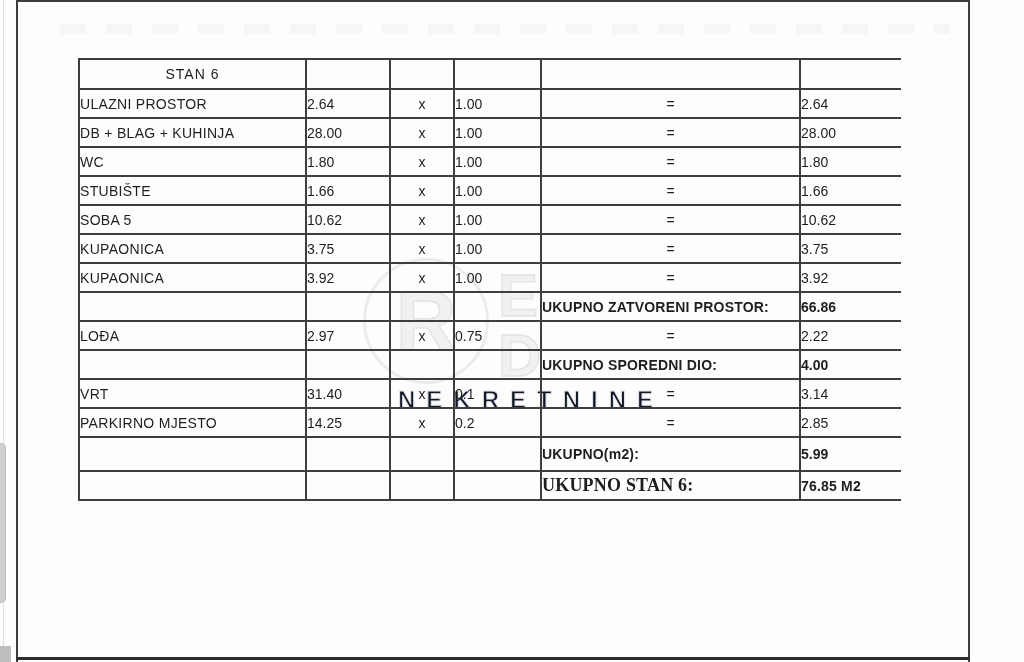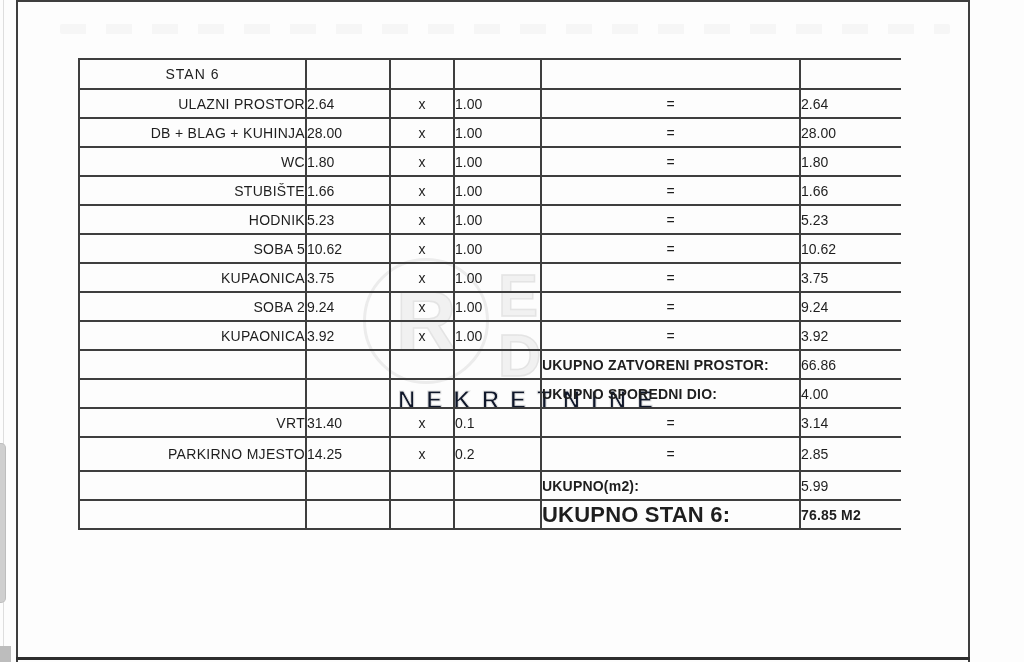--- a/index.html
+++ b/index.html
@@ -73,27 +73,27 @@
     background:transparent;
     overflow:hidden;white-space:nowrap;
   }
   table.area th:last-child,table.area td:last-child{border-right:none;}
   thead tr{height:30px;}
   tbody tr{height:29px;}
   tbody tr:nth-child(13){height:34px;}
   tbody tr:nth-child(16){height:26px;}
   tbody tr:nth-child(17){height:31px;}
   .title-cell{font-weight:normal;text-align:center;letter-spacing:1px;font-size:15px;}
-  td.name{text-align:right;padding-left:13px;letter-spacing:.3px;}
+  td.name{text-align:left;padding-left:13px;letter-spacing:.3px;}
   td.num{text-align:left;}
   td.op{text-align:center;font-size:13px;}
   td.eq{text-align:center;font-size:14px;}
   td.lbl{text-align:left;font-weight:bold;letter-spacing:.2px;font-size:14px;border-radius:9px;}
-  td.totalres{font-weight:normal;margin-top:17px;}
-  td.lbl.grand{font-size:22px;}
+  td.totalres{font-weight:bold;margin-top:17px;}
+  td.lbl.grand{font-size:18px;font-family:Liberation Serif, serif;}
   td.grandres{font-weight:bold;font-size:18px;letter-spacing:.2px;}
 </style>
 </head>
 <body>
 
 <div class="frame frame-left"></div>
 <div class="frame frame-right"></div>
 <div class="frame frame-top"></div>
 <div class="frame frame-bottom"></div>
 <div class="edge-line a"></div>
@@ -156,68 +156,60 @@
       </tr>
       <tr>
         <td class="name">STUBIŠTE</td>
         <td class="num">1.66</td>
         <td class="op">x</td>
         <td class="num">1.00</td>
         <td class="eq">=</td>
         <td class="num">1.66</td>
       </tr>
       <tr>
-        <td class="name">HODNIK</td>
-        <td class="num">5.23</td>
-        <td class="op">x</td>
-        <td class="num">1.00</td>
-        <td class="eq">=</td>
-        <td class="num">5.23</td>
-      </tr>
-      <tr>
         <td class="name">SOBA 5</td>
         <td class="num">10.62</td>
         <td class="op">x</td>
         <td class="num">1.00</td>
         <td class="eq">=</td>
         <td class="num">10.62</td>
       </tr>
       <tr>
         <td class="name">KUPAONICA</td>
         <td class="num">3.75</td>
         <td class="op">x</td>
         <td class="num">1.00</td>
         <td class="eq">=</td>
         <td class="num">3.75</td>
       </tr>
       <tr>
-        <td class="name">SOBA 2</td>
-        <td class="num">9.24</td>
-        <td class="op">x</td>
-        <td class="num">1.00</td>
-        <td class="eq">=</td>
-        <td class="num">9.24</td>
-      </tr>
-      <tr>
         <td class="name">KUPAONICA</td>
         <td class="num">3.92</td>
         <td class="op">x</td>
         <td class="num">1.00</td>
         <td class="eq">=</td>
         <td class="num">3.92</td>
       </tr>
       <tr>
         <td class="name"></td>
         <td class="num"></td>
         <td class="op"></td>
         <td class="num"></td>
         <td class="lbl">UKUPNO ZATVORENI PROSTOR:</td>
         <td class="num totalres">66.86</td>
       </tr>
       <tr>
+        <td class="name">LOĐA</td>
+        <td class="num">2.97</td>
+        <td class="op">x</td>
+        <td class="num">0.75</td>
+        <td class="eq">=</td>
+        <td class="num">2.22</td>
+      </tr>
+      <tr>
         <td class="name"></td>
         <td class="num"></td>
         <td class="op"></td>
         <td class="num"></td>
         <td class="lbl">UKUPNO SPOREDNI DIO:</td>
         <td class="num totalres">4.00</td>
       </tr>
       <tr>
         <td class="name">VRT</td>
         <td class="num">31.40</td>

